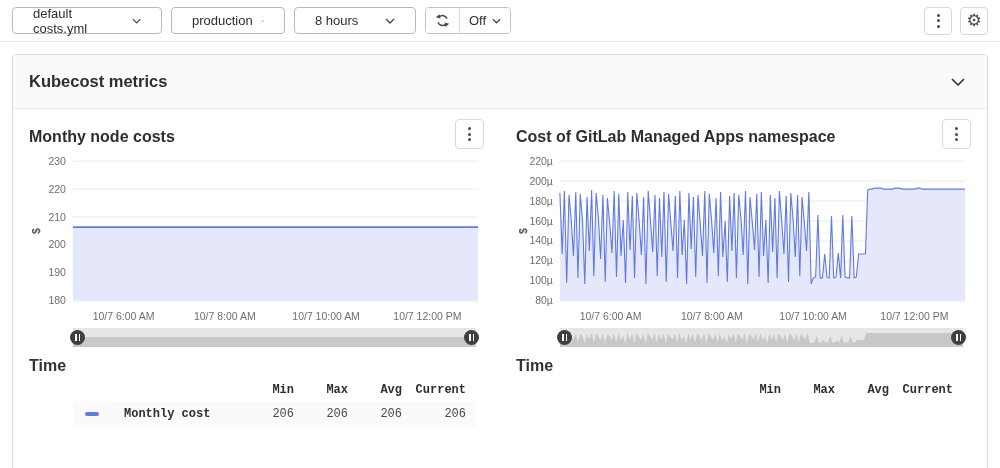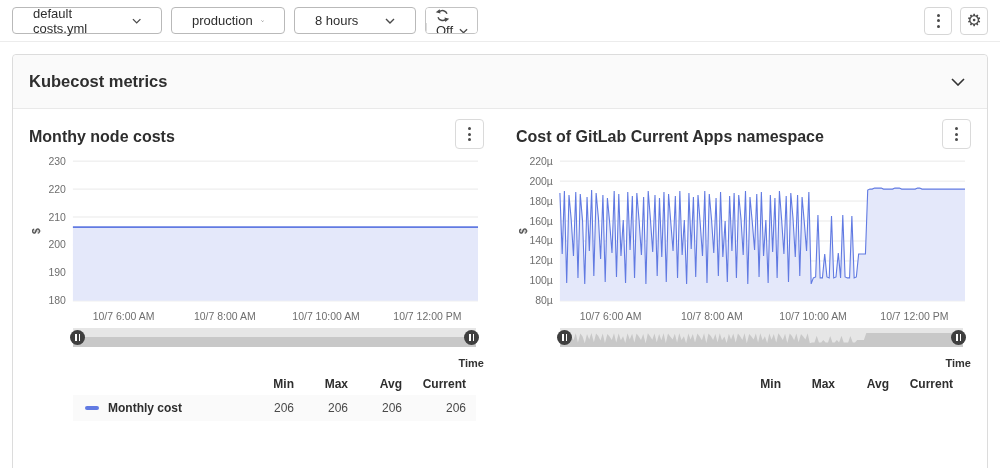--- a/index.html
+++ b/index.html
@@ -7,21 +7,21 @@
     font-family:"Liberation Sans", sans-serif; color:#2e2e2e; }
 
   
   .toolbar { display:flex; align-items:center; height:42px; padding:0 12px; gap:9px;
     border-bottom:1px solid #ececec; background:#fff; }
   .sel { display:flex; align-items:center; justify-content:space-between; gap:8px;
     height:27px; border:1px solid #b9b9b9; border-radius:4px; padding:0 20px;
     font-size:13px; background:#fff; cursor:pointer; }
   .sel-1 { width:150px; } .sel-2 { width:114px; } .sel-3 { width:122px; }
   .btn-group { display:flex; align-items:stretch; height:27px; border:1px solid #c3c3c3;
-    border-radius:4px; overflow:hidden; background:#fff;flex-direction:column; }
+    border-radius:4px; overflow:hidden; background:#fff; }
   .refresh-btn { width:33px; display:flex; align-items:center; justify-content:center;
     background:#fff; border:none; cursor:pointer; }
   .off-btn { display:flex; align-items:center; gap:6px; padding:0 9px; font-size:13px;
     background:#fff; border:none; border-left:1px solid #dcdcdc; cursor:pointer;
     font-family:inherit; color:#2e2e2e; }
   .tb-right { margin-left:auto; display:flex; gap:8px; }
   .sq-btn { width:28px; height:28px; border:1px solid #d6d6d6; border-radius:4px;
     background:#fff; display:flex; align-items:center; justify-content:center; cursor:pointer; }
   .gear-glyph { font-size:17px; color:#4a4a4a; line-height:1; }
   .kebab { display:flex; flex-direction:column; align-items:center; gap:2.5px; }
@@ -46,29 +46,29 @@
 
   
   .dz { position:relative; height:19px; margin:1px 8px 0 44px; background:#e6e6e6; }
   .dz-shadow { position:absolute; inset:0; width:100%; height:100%; }
   .dz-handle { position:absolute; top:2px; width:15px; height:15px; border-radius:50%;
     background:#3f3f3f; display:flex; align-items:center; justify-content:center; gap:2px;
     cursor:ew-resize; }
   .dz-handle i { width:1.5px; height:7px; background:#fff; }
   .dz-left { left:-3px; } .dz-right { right:-3px; }
 
-  .time-label { text-align:right; font-size:11px; font-weight:bold; color:#333;
+  .time-label { text-align:left; font-size:16px; font-weight:bold; color:#333;
     margin:10px 0 5px; }
 
   
   .legend { margin:0 8px 0 44px; font-size:12px; }
-  .lg-row { display:flex; align-items:center; padding:3px 10px 4px 12px; }
+  .lg-row { display:flex; align-items:center; padding:3px 10px 4px 12px;font-family:Liberation Mono, monospace; }
   .lg-head { font-weight:bold; color:#2e2e2e; }
   .lg-data { background:#fafafa; padding-top:6px; padding-bottom:6px; color:#4a4a4a; }
-  .lg-name { flex:1; display:flex; align-items:center; gap:9px; font-weight:bold; color:#2e2e2e; }
+  .lg-name { flex:1; display:flex; align-items:center; gap:25px; font-weight:bold; color:#2e2e2e; }
   .lg-col { width:54px; text-align:right; } .lg-col-cur { width:64px; }
   .swatch { width:14px; height:3.5px; border-radius:2px; display:inline-block; }
 </style>
 </head>
 <body>
 
 <header class="toolbar">
   <div class="sel sel-1">
     <span>default costs.yml</span>
     <svg width="10" height="6" viewBox="0 0 10 6">
@@ -191,21 +191,21 @@
           <div class="lg-col">206</div>
           <div class="lg-col">206</div>
           <div class="lg-col">206</div>
           <div class="lg-col lg-col-cur">206</div>
         </div>
       </div>
     </section>
 
     <section class="panel">
       <div class="panel-head">
-        <h3>Cost of GitLab Current Apps namespace</h3>
+        <h3>Cost of GitLab Managed Apps namespace</h3>
         <button class="icon-btn">
           <span class="kebab">
               <i></i>
               <i></i>
               <i></i>
             </span>
         </button>
       </div>
       <svg class="chart" viewBox="0 0 456 178">
           <line x1="44" x2="450" y1="152.0" y2="152.0" stroke="#e9e9e9" stroke-width="1"></line>

